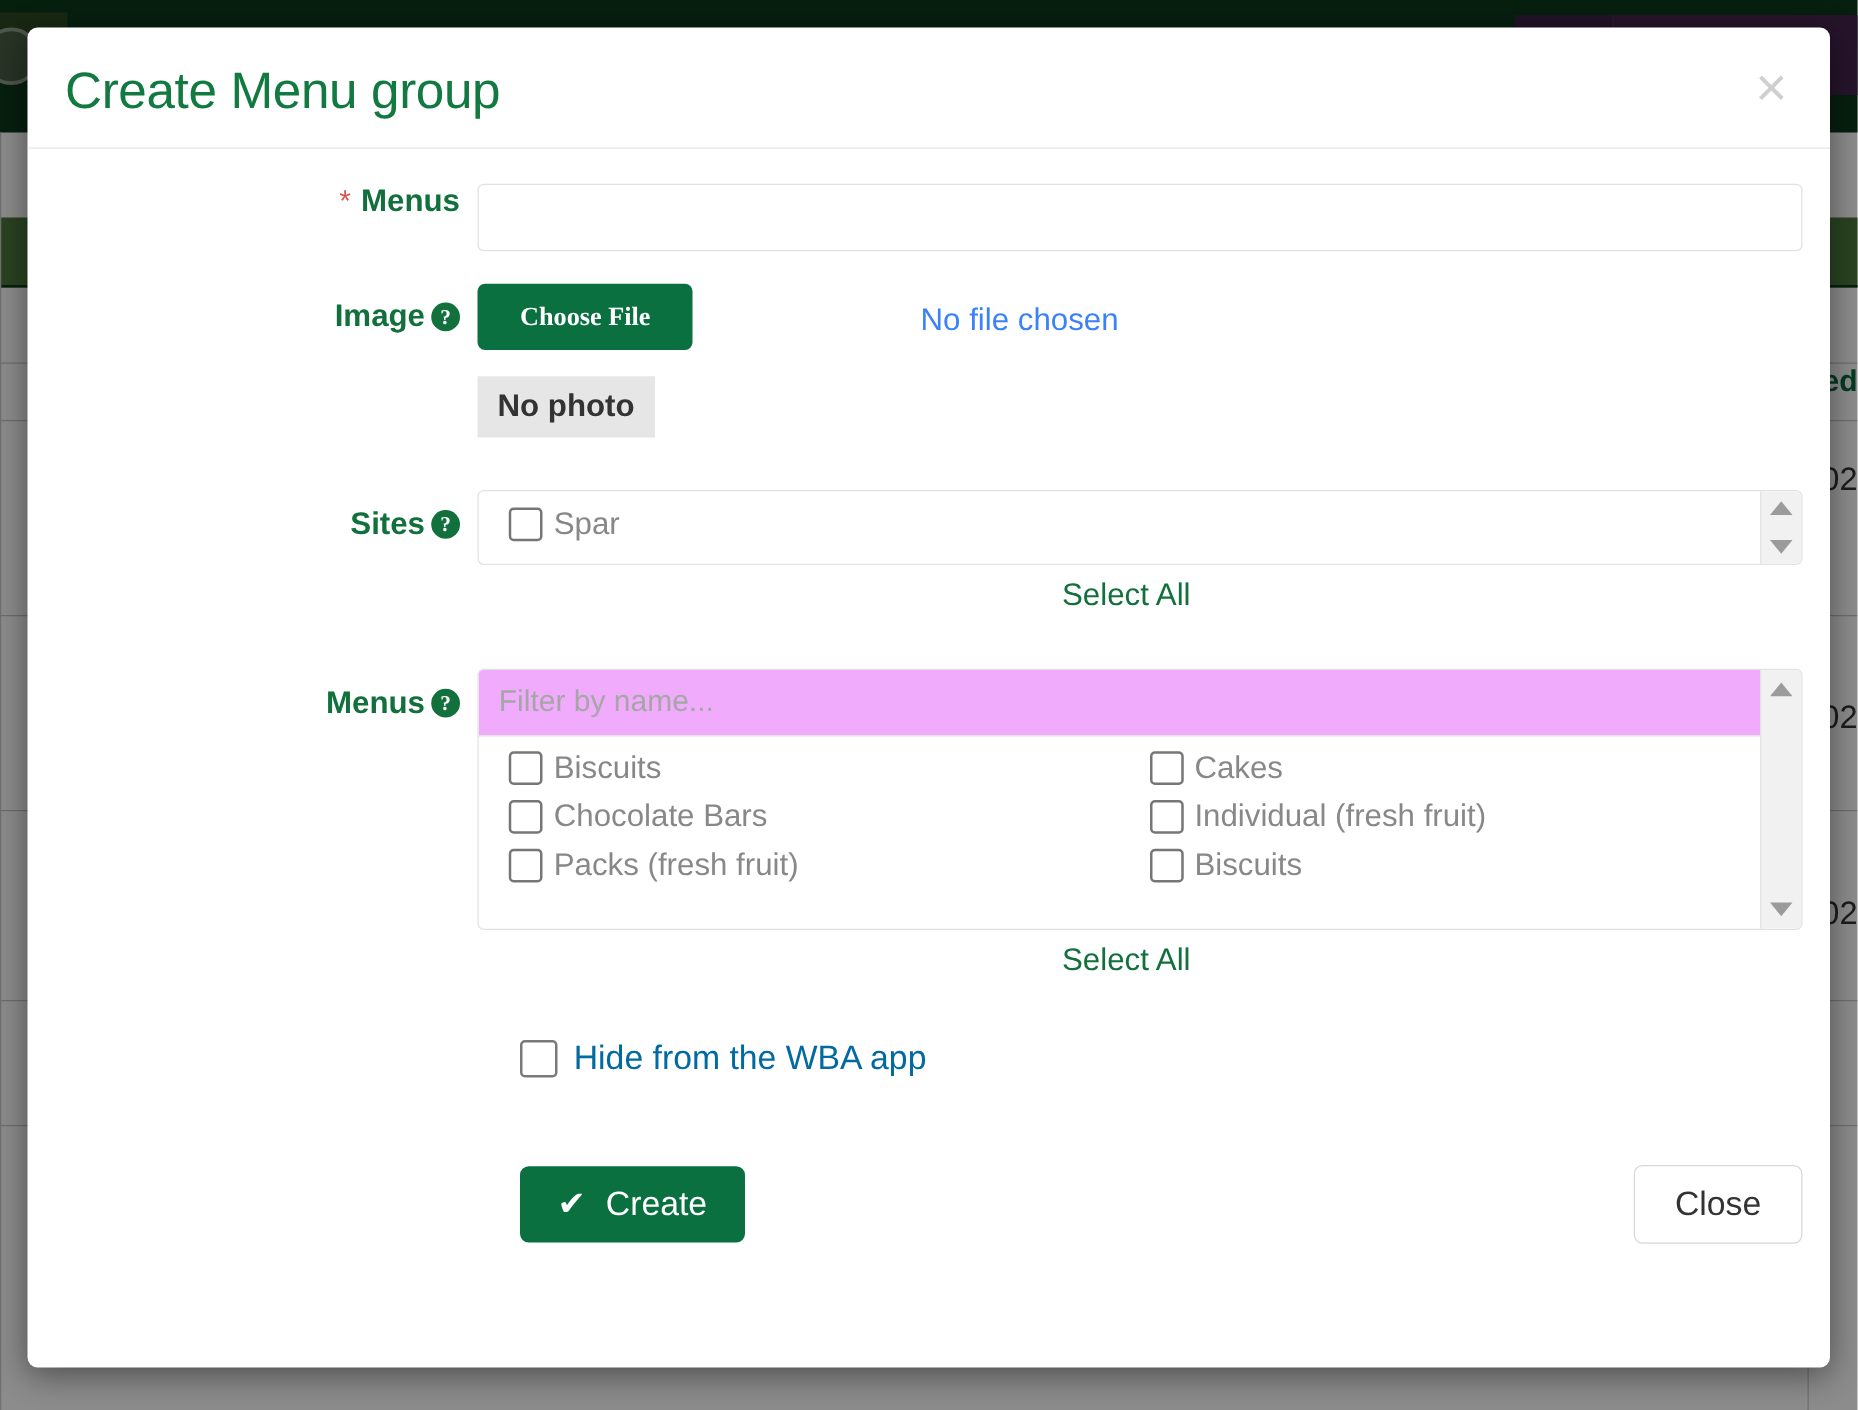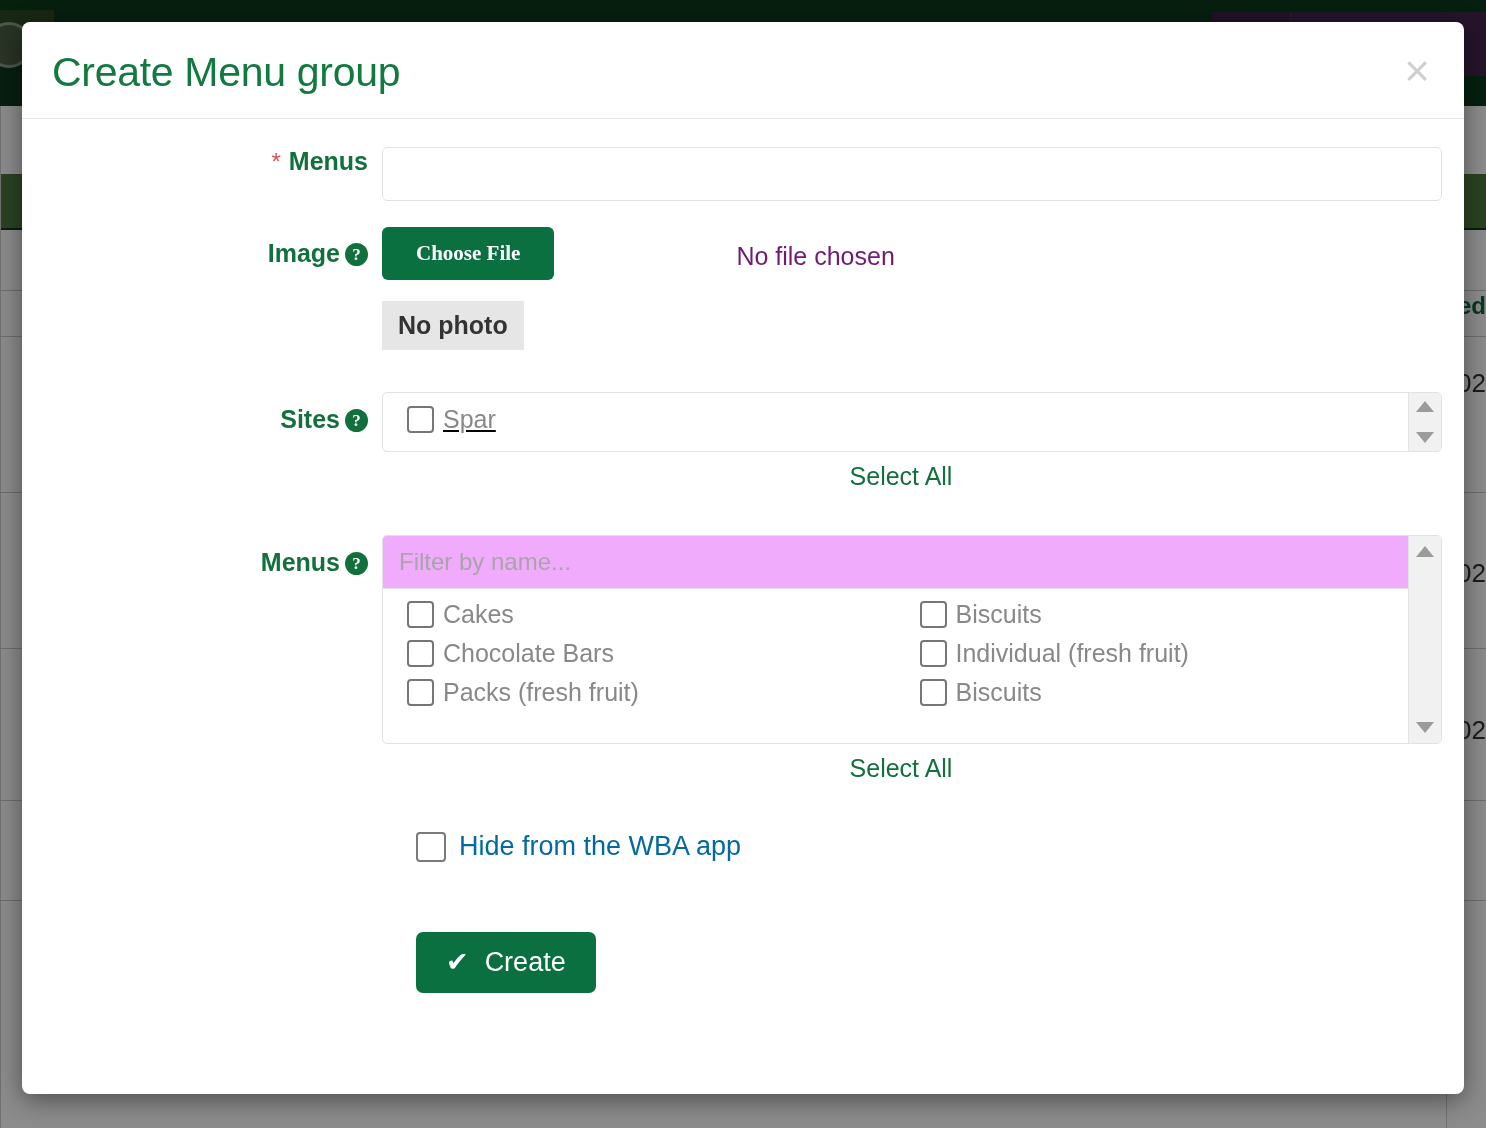--- a/index.html
+++ b/index.html
@@ -221,21 +221,21 @@
     color: #ffffff;
     border: none;
     border-radius: 6px;
     font-size: 21px;
     font-weight: bold;
     padding: 14px 34px;
     cursor: pointer;
     font-family: Liberation Serif, serif;
   }
   .no-file {
-    color: #701a75;
+    color: #3b82f6;
     font-size: 25px;
     margin-left: 182px;
     line-height: 58px;
   }
   .no-photo {
     display: inline-block;
     background: #e6e6e6;
     color: #333333;
     font-size: 25px;
     font-weight: bold;
@@ -245,21 +245,21 @@
 
   
   .listbox {
     position: relative;
     border: 1px solid #e2e2e2;
     border-radius: 5px;
     background: #fff;
     box-sizing: border-box;
     overflow: hidden;
   }
-  .listbox-sites { height: 60px; text-decoration: underline; }
+  .listbox-sites { height: 60px; }
   .listbox-menus { height: 209px; }
 
   .fake-scroll {
     position: absolute;
     top: 0; right: 0; bottom: 0;
     width: 32px;
     background: #f1f1f1;
     border-left: 1px solid #e4e4e4;
   }
   .arrow-up, .arrow-down {
@@ -464,25 +464,25 @@
     <div class="form-row" style="margin-top:44px;">
       <div class="form-label" style="padding-top:13px;">
         <span>Menus</span><span class="help-icon">?</span>
       </div>
       <div class="form-control">
         <div class="listbox listbox-menus">
           <input class="filter-input" type="text" placeholder="Filter by name..." style="">
           <div class="check-grid">
             <div class="check-item">
               <span class="cb"></span>
-              <span class="check-label">Cakes</span>
+              <span class="check-label">Biscuits</span>
             </div>
             <div class="check-item">
               <span class="cb"></span>
-              <span class="check-label">Biscuits</span>
+              <span class="check-label">Cakes</span>
             </div>
             <div class="check-item">
               <span class="cb"></span>
               <span class="check-label">Chocolate Bars</span>
             </div>
             <div class="check-item">
               <span class="cb"></span>
               <span class="check-label">Individual (fresh fruit)</span>
             </div>
             <div class="check-item">
@@ -508,16 +508,17 @@
     <div class="hide-row">
       <span class="cb"></span>
       <span class="hide-label">Hide from the WBA app</span>
     </div>
 
     <div class="modal-footer">
       <button class="btn-create">
         <span class="tick">✔</span>
         <span>Create</span>
       </button>
+      <button class="btn-close">Close</button>
     </div>
 
   </div>
 </div>
 
 </body></html>

